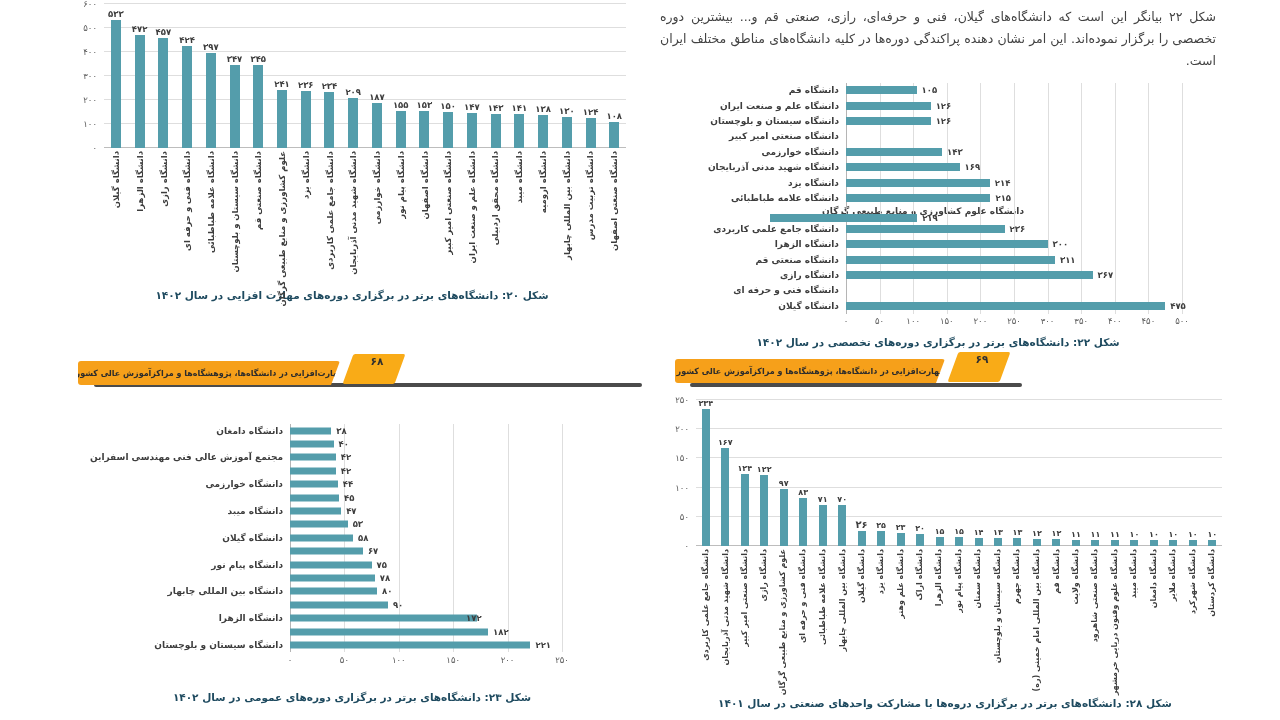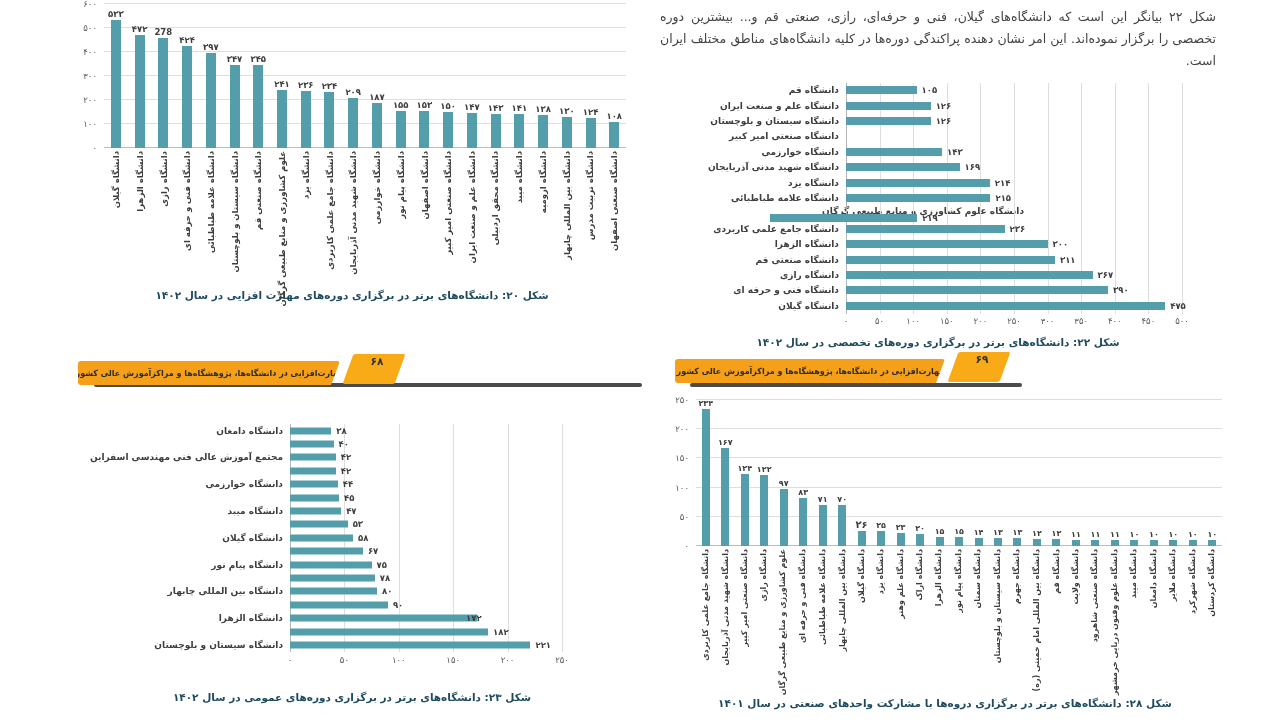--- a/index.html
+++ b/index.html
@@ -84,21 +84,21 @@
             <div class="vcol">
               <div class="vbar" style="height: 127.92px; width: 10px;"></div>
               <div class="vval" style="bottom: 128.92px; font-size: 8.5px;">۵۳۳</div>
             </div>
             <div class="vcol">
               <div class="vbar" style="height: 113.28px; width: 10px;"></div>
               <div class="vval" style="bottom: 114.28px; font-size: 8.5px;">۴۷۲</div>
             </div>
             <div class="vcol">
               <div class="vbar" style="height: 109.68px; width: 10px;"></div>
-              <div class="vval" style="bottom: 110.68px; font-size: 8.5px;">278</div>
+              <div class="vval" style="bottom: 110.68px; font-size: 8.5px;">۴۵۷</div>
             </div>
             <div class="vcol">
               <div class="vbar" style="height: 101.76px; width: 10px;"></div>
               <div class="vval" style="bottom: 102.76px; font-size: 8.5px;">۴۲۴</div>
             </div>
             <div class="vcol">
               <div class="vbar" style="height: 95.28px; width: 10px;"></div>
               <div class="vval" style="bottom: 96.28px; font-size: 8.5px;">۳۹۷</div>
             </div>
             <div class="vcol">
@@ -342,24 +342,20 @@
           </div>
           <div class="hrow" style="height: 15.4px;">
             <div class="hlab" style="width: 186px;">دانشگاه رازی</div>
             <div class="htrack" style="width: 336px;">
               <div class="hbar" style="width: 246.624px; height: 8px;"></div>
               <span class="hval" style="left: 251.624px;">۳۶۷</span>
             </div>
           </div>
           <div class="hrow" style="height: 15.4px;">
             <div class="hlab" style="width: 186px;">دانشگاه فنی و حرفه ای</div>
-            <div class="htrack" style="width: 336px;">
-              <div class="hbar" style="width: 262.08px; height: 8px;"></div>
-              <span class="hval" style="left: 267.08px;">۳۹۰</span>
-            </div>
           </div>
           <div class="hrow" style="height: 15.4px;">
             <div class="hlab" style="width: 186px;">دانشگاه گیلان</div>
             <div class="htrack" style="width: 336px;">
               <div class="hbar" style="width: 319.2px; height: 8px;"></div>
               <span class="hval" style="left: 324.2px;">۴۷۵</span>
             </div>
           </div>
         </div>
         <div class="hxaxis" style="margin-left: 186px; width: 336px;">

